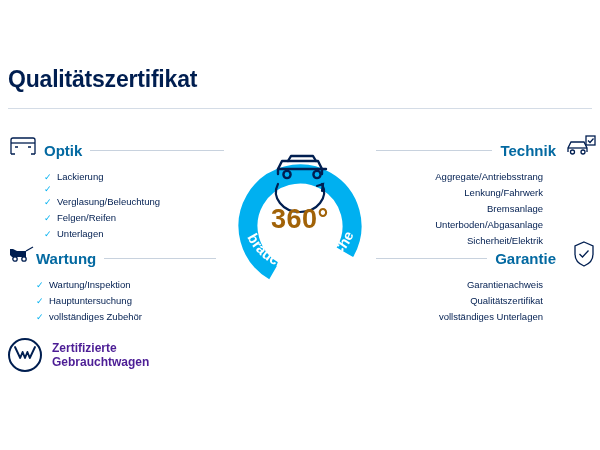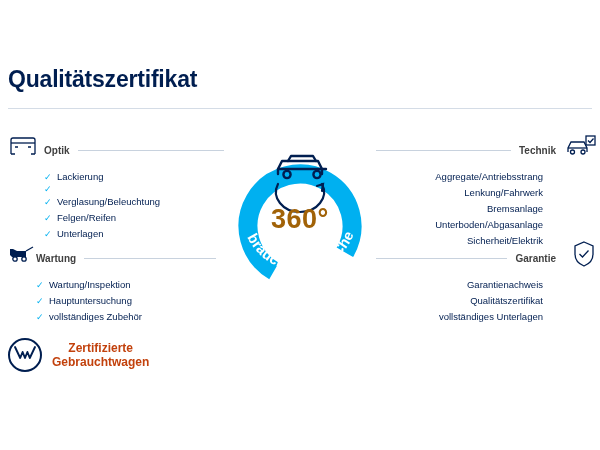--- a/index.html
+++ b/index.html
@@ -47,23 +47,23 @@
   .block-head {
     display: flex;
     align-items: center;
     gap: 8px;
     height: 20px;
   }
   .block-head.right {
     flex-direction: row-reverse;
   }
   .block-title {
-    font-size: 10px;
+    font-size: 15px;
     font-weight: bold;
-    color: #404040;
+    color: #0369a1;
     white-space: nowrap;
   }
   .head-rule {
     flex: 1;
     height: 1px;
     background: #c8d2de;
   }
   .items {
     margin-top: 9px;
     list-style: none;
@@ -148,22 +148,21 @@
     border: 2px solid #001e50;
     box-sizing: border-box;
     display: flex;
     align-items: center;
     justify-content: center;
   }
   .footer-text {
     font-size: 12px;
     font-weight: bold;
     line-height: 14px;
-    color: #c2410c;
-    text-align: center;
+    color: #4c1d95;
   }
 </style>
 </head>
 <body>
 
 <div class="page">
 
   <div class="title">Qualitätszertifikat</div>
   <div class="title-rule"></div>
 

